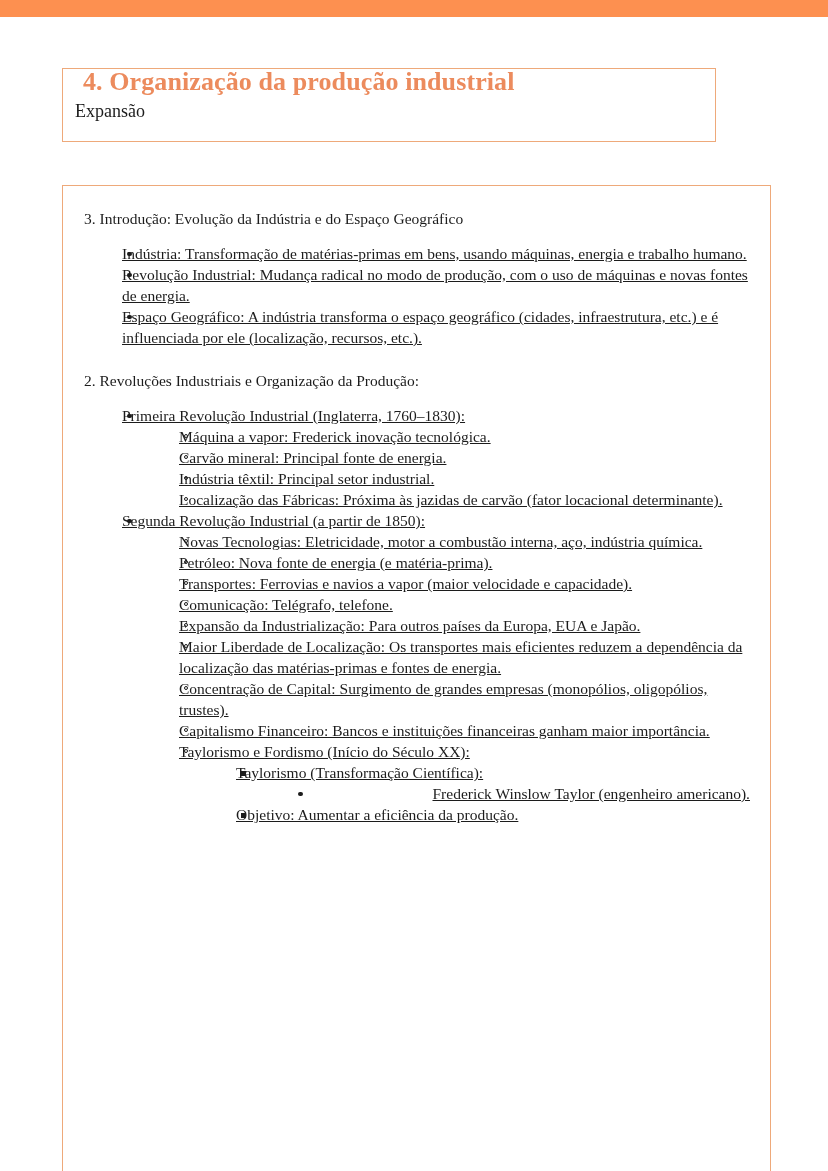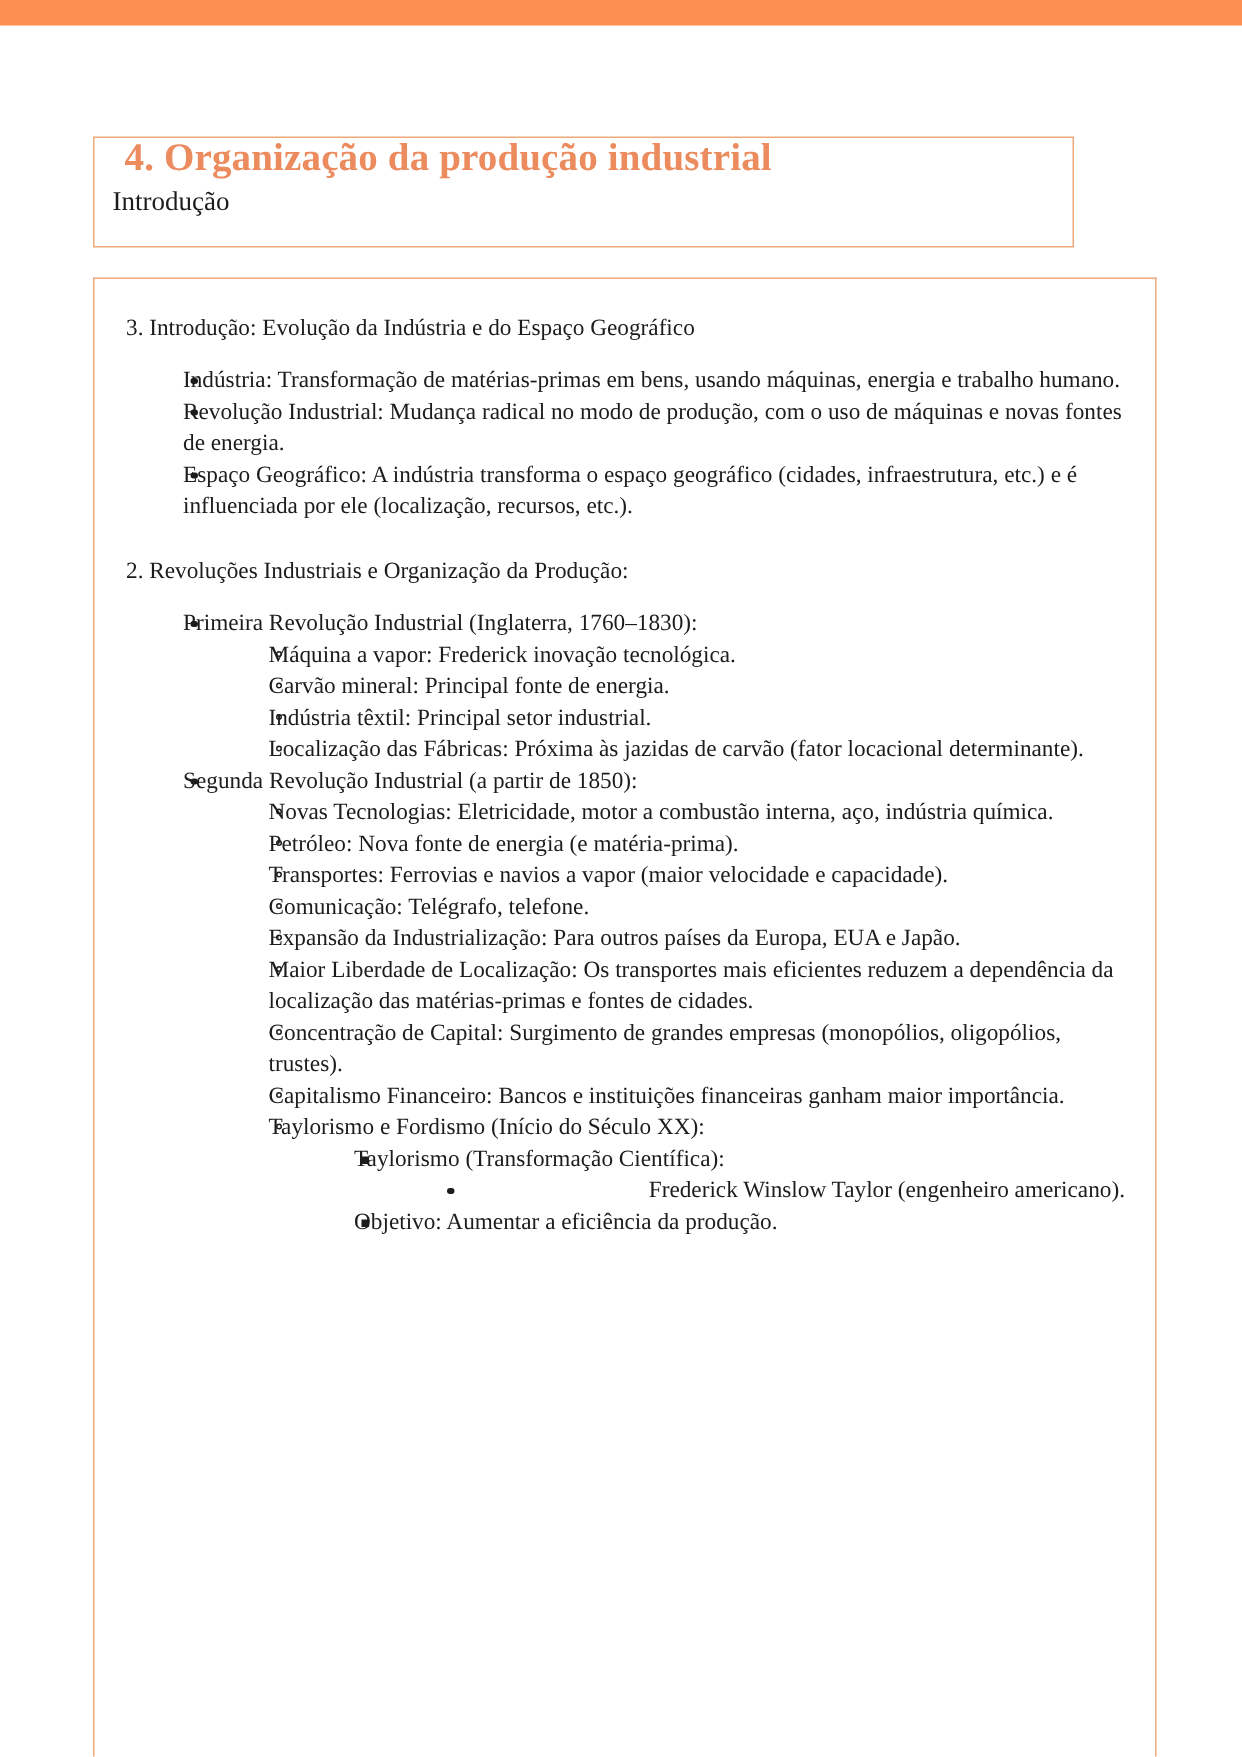--- a/index.html
+++ b/index.html
@@ -21,21 +21,21 @@
     top: 0;
     left: 0;
     width: 828px;
     height: 17px;
     background: #fd9050;
   }
 
   .header-box {
     position: absolute;
     left: 62px;
-    top: 91px;
+    top: 68px;
     width: 654px;
     height: 74px;
     box-sizing: border-box;
     border: 1px solid #eea97a;
     background: #ffffff;
   }
 
   .doc-title {
     position: absolute;
     left: 20px;
@@ -166,30 +166,31 @@
     top: 8.5px;
     width: 4.5px;
     height: 4.5px;
     border-radius: 50%;
     background: #1c1c1c;
   }
 
   .txt {
     display: block;
     position: relative;
+    text-decoration: underline;
   }
 </style>
 </head>
 <body>
 
 <div class="top-bar"></div>
 
 <div class="header-box">
   <div class="doc-title">4. Organização da produção industrial</div>
-  <div class="doc-subtitle">Introdução</div>
+  <div class="doc-subtitle">Expansão</div>
 </div>
 
 <div class="content-box">
   <div class="content-inner">
 
     <p class="section-heading">3. Introdução: Evolução da Indústria e do Espaço Geográfico</p>
 
     <ul class="lvl1">
       <li>
           <span class="txt">Indústria: Transformação de matérias-primas em bens, usando máquinas, energia e trabalho humano.</span>
@@ -236,21 +237,21 @@
           <li>
               <span class="txt">Transportes: Ferrovias e navios a vapor (maior velocidade e capacidade).</span>
             </li>
           <li>
               <span class="txt">Comunicação: Telégrafo, telefone.</span>
             </li>
           <li>
               <span class="txt">Expansão da Industrialização: Para outros países da Europa, EUA e Japão.</span>
             </li>
           <li>
-              <span class="txt">Maior Liberdade de Localização: Os transportes mais eficientes reduzem a dependência da localização das matérias-primas e fontes de cidades.</span>
+              <span class="txt">Maior Liberdade de Localização: Os transportes mais eficientes reduzem a dependência da localização das matérias-primas e fontes de energia.</span>
             </li>
           <li>
               <span class="txt">Concentração de Capital: Surgimento de grandes empresas (monopólios, oligopólios, trustes).</span>
             </li>
           <li>
               <span class="txt">Capitalismo Financeiro: Bancos e instituições financeiras ganham maior importância.</span>
             </li>
 
           <li>
             <span class="txt">Taylorismo e Fordismo (Início do Século XX):</span>

